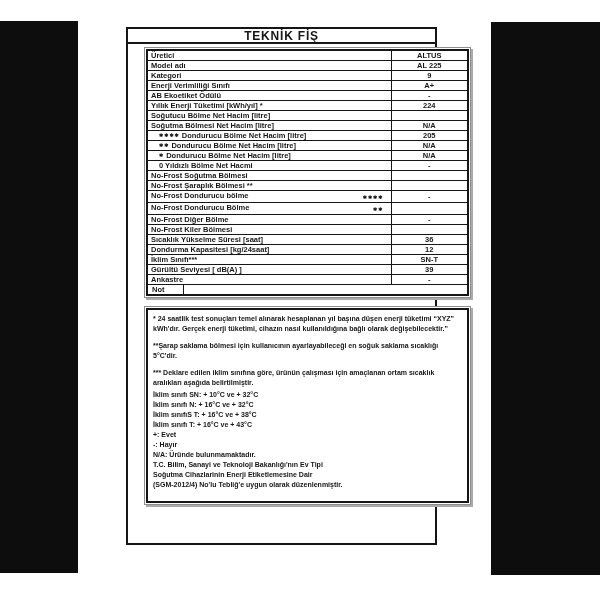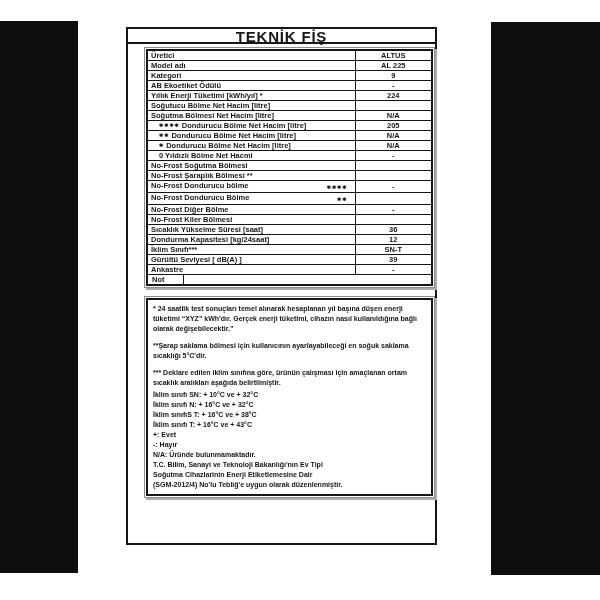--- a/index.html
+++ b/index.html
@@ -15,26 +15,26 @@
   .bar-left  { left: 0;   top: 21px; width: 78px;  height: 552px; }
   .bar-right { left: 491px; top: 22px; width: 109px; height: 553px; }
 
   .doc {
     position: absolute; left: 126px; top: 27px;
     width: 311px; height: 518px;
     border: 2px solid #151515; background: #fff;
   }
   .doc-title {
     height: 15px; line-height: 15px; text-align: center;
-    font-size: 15px; font-weight: bold; letter-spacing: .8px;
+    font-size: 12px; font-weight: bold; letter-spacing: .8px;
     border-bottom: 2px solid #151515;
   }
 
   .boxwrap {
-    margin: 3px 16px 0 16px; width: 291px;
+    margin: 3px 16px 0 16px; width: 327px;
     border: 1px solid #8d8d8d; padding: 1px;
     background: #fff; box-shadow: 2px 2px 0 #ababab;
   }
   table { width: 100%; border-collapse: collapse; border: 2px solid #161616; table-layout: fixed; }
   col.c1 { width: 36px; } col.c2 { width: auto; } col.c3 { width: 77px; }
   td {
     border: 1px solid #161616; height: 10px;
     font-size: 7.5px; font-weight: bold; line-height: 9px;
     padding: 0 3px; white-space: nowrap; overflow: hidden;
   }
@@ -76,20 +76,24 @@
             <td colspan="2" class="lbl"><span>Üretici</span></td>
             <td class="val">ALTUS</td>
           </tr>
           <tr>
             <td colspan="2" class="lbl"><span>Model adı</span></td>
             <td class="val">AL 225</td>
           </tr>
           <tr>
             <td colspan="2" class="lbl"><span>Kategori</span></td>
             <td class="val">9</td>
+          </tr>
+          <tr>
+            <td colspan="2" class="lbl"><span>Enerji Verimliliği Sınıfı</span></td>
+            <td class="val">A+</td>
           </tr>
           <tr>
             <td colspan="2" class="lbl"><span>AB Ekoetiket Ödülü</span></td>
             <td class="val">-</td>
           </tr>
           <tr>
             <td colspan="2" class="lbl"><span>Yıllık Enerji Tüketimi [kWh/yıl] *</span></td>
             <td class="val">224</td>
           </tr>
           <tr>

